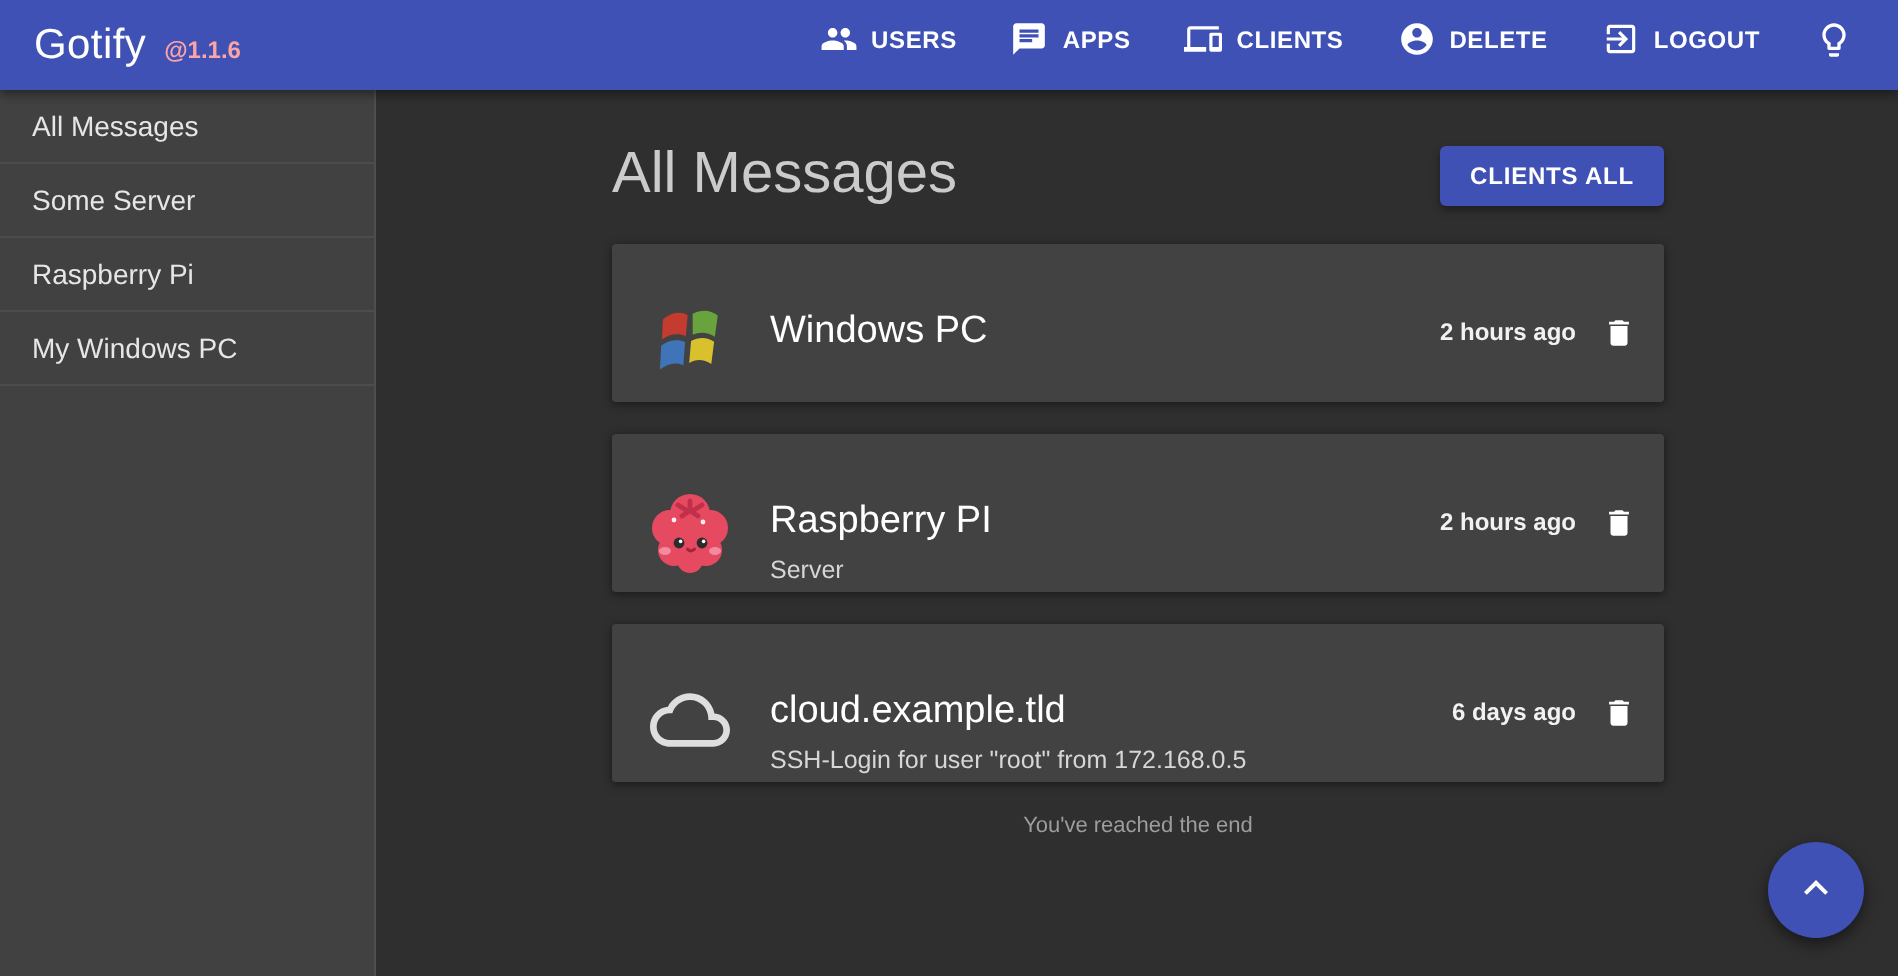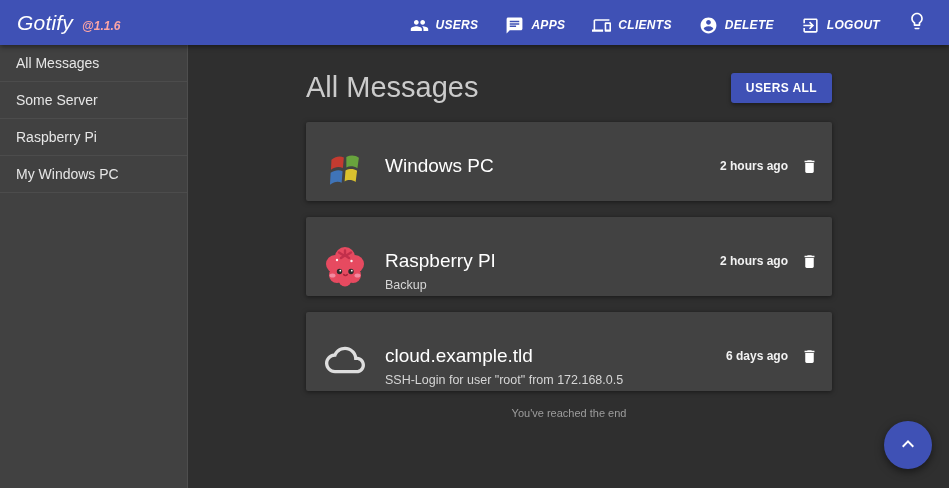--- a/index.html
+++ b/index.html
@@ -13,26 +13,25 @@
   .app { width: 949px; height: 488px; position: relative; overflow: hidden; }
 
   
   .appbar {
     position: absolute; top: 0; left: 0; right: 0; height: 45px;
     background: #3f51b5;
     display: flex; align-items: center;
     box-shadow: 0 2px 5px rgba(0,0,0,.45);
     z-index: 20;
     padding: 0 22px 0 17px;
-    font-style: italic;
   }
   .brand { display: flex; align-items: baseline; }
   .brand-name { font-size: 21px; font-weight: 500; color: #fff; letter-spacing: .2px; }
   .brand-version { font-size: 12px; font-weight: 700; color: #fca5a5; margin-left: 9px; }
-  .nav { margin-left: auto; display: flex; align-items: flex-end; }
+  .nav { margin-left: auto; display: flex; align-items: flex-start; }
   .nav-item {
     display: flex; align-items: center; gap: 7px;
     font-size: 12px; font-weight: 700; letter-spacing: .3px;
     color: #fff; cursor: pointer; margin-left: 27px;
   }
   .nav-item svg { width: 19px; height: 19px; display: block; }
   .theme-toggle { margin-left: 27px; cursor: pointer; display: flex; align-items: center; }
   .theme-toggle svg { width: 20px; height: 20px; }
 
   
@@ -164,21 +163,21 @@
     </div>
     <div class="side-item">
       <span>My Windows PC</span>
     </div>
   </aside>
 
   <main class="main">
     <div class="content">
       <div class="title-row">
         <h1 class="page-title">All Messages</h1>
-        <button class="delete-all-btn">USERS ALL</button>
+        <button class="delete-all-btn">CLIENTS ALL</button>
       </div>
 
       <div class="cards">
 
         <div class="card">
           <div class="card-icon">
             <svg viewBox="0 0 44 44" width="44" height="44">
               <g transform="rotate(-3 22 22)">
                 <path fill="#c43b30" d="M9 11 C14 7.5 18 7.5 21.5 9.5 L20 20 C16 18 12 18.5 8 21 Z"></path>
                 <path fill="#68a33d" d="M24 9 C28.5 7 33 7.5 36.5 10.5 L34.5 21 C31 18.5 27 18 23.5 19.5 Z"></path>
@@ -219,21 +218,21 @@
               <circle cx="29" cy="29.5" r="2.7" fill="#2c2c2c"></circle>
               <circle cx="18.3" cy="28.7" r="0.9" fill="#ffffff"></circle>
               <circle cx="29.8" cy="28.7" r="0.9" fill="#ffffff"></circle>
               <path d="M21.8 32.6 q1.6 1.7 3.4 0" stroke="#a8243c" stroke-width="1.6" fill="none" stroke-linecap="round"></path>
               <ellipse cx="10.5" cy="33.5" rx="3" ry="2" fill="#f28aa0"></ellipse>
               <ellipse cx="35.5" cy="33.5" rx="3" ry="2" fill="#f28aa0"></ellipse>
             </svg>
           </div>
           <div class="card-text">
             <div class="card-title">Raspberry PI</div>
-            <div class="card-body">Backup</div>
+            <div class="card-body">Server</div>
           </div>
           <div class="card-right">
             <span class="card-time">2 hours ago</span>
             <button class="trash-btn">
               <span><svg viewBox="0 0 24 24" fill="#fff">
                     <path d="M6 19c0 1.1.9 2 2 2h8c1.1 0 2-.9 2-2V7H6v12zM19 4h-3.5l-1-1h-5l-1 1H5v2h14V4z"></path>
                   </svg></span>
             </button>
           </div>
         </div>

